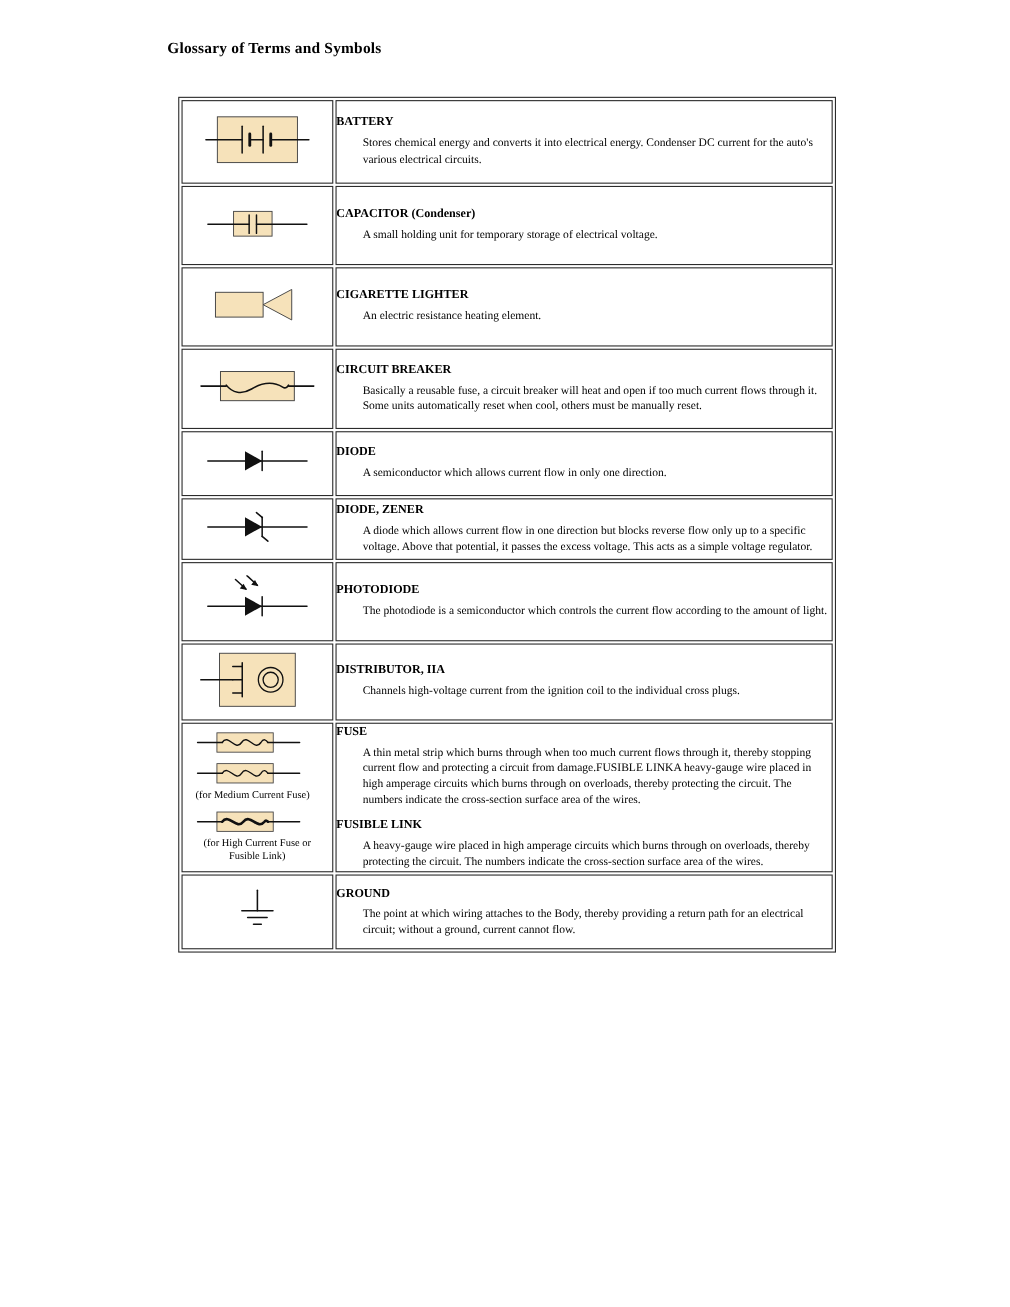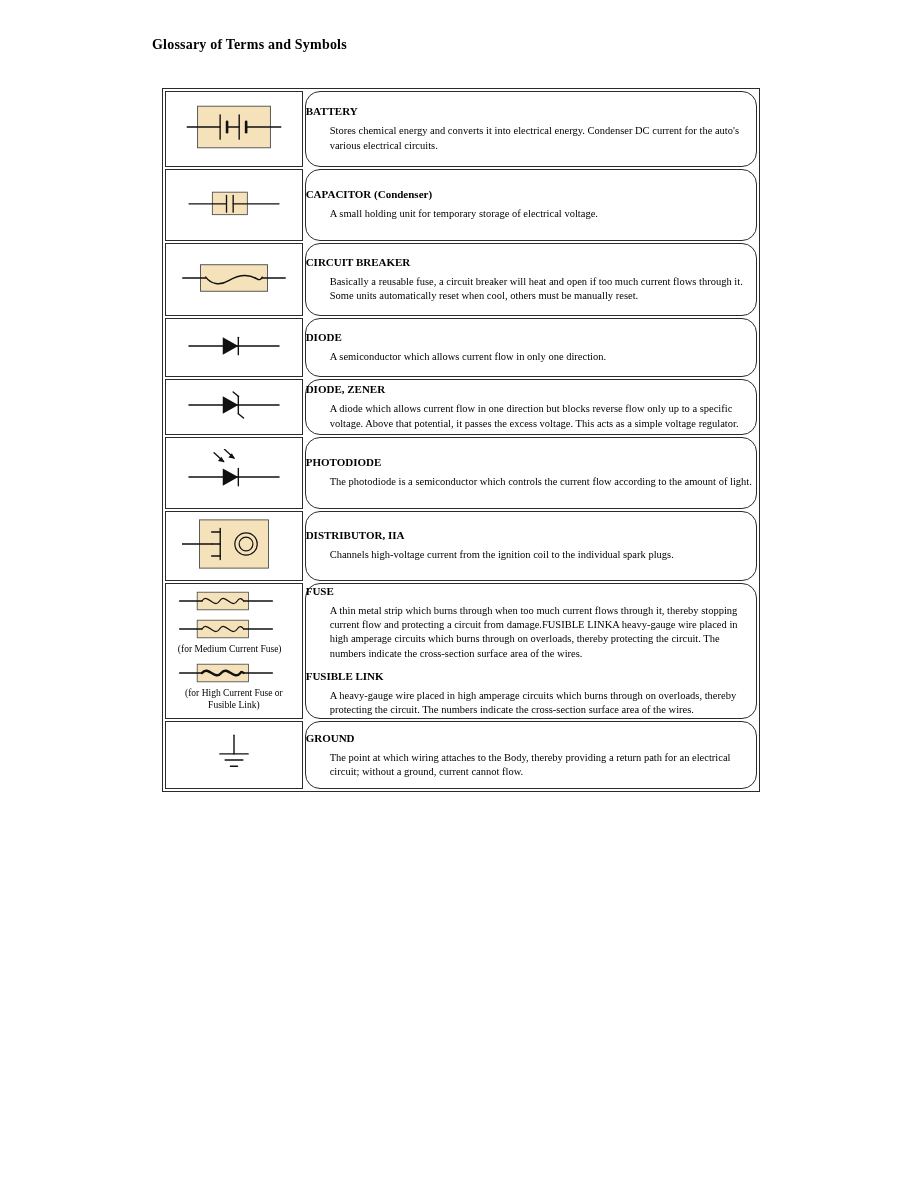--- a/index.html
+++ b/index.html
@@ -37,21 +37,20 @@
     padding: 0;
     vertical-align: middle;
   }
   td.sym {
     width: 136px;
     text-align: center;
   }
   td.desc {
     width: 454px;
     padding: 6px 10px 8px 4px;
-    border-radius: 15px;
   }
   .term {
     font-size: 11px;
     font-weight: bold;
     margin: 0;
   }
   .def {
     font-size: 10.5px;
     line-height: 1.35;
     margin: 7px 0 0 24px;
@@ -134,20 +133,32 @@
         <path class="wire" d="M51,11 V31"></path>
         <path class="wire" d="M59,11 V31"></path>
       </svg>
     </td>
     <td class="desc">
       <div class="term">CAPACITOR (Condenser)</div>
       <div class="def">A small holding unit for temporary storage of electrical voltage.</div>
     </td>
   </tr>
 
+  <tr style="height:72px;">
+    <td class="sym">
+      <svg width="104" height="44" viewBox="0 0 120 50">
+        <rect class="tan" x="16" y="12" width="50" height="26"></rect>
+        <polygon class="tan" points="66,25 96,9 96,41"></polygon>
+      </svg>
+    </td>
+    <td class="desc">
+      <div class="term">CIGARETTE LIGHTER</div>
+      <div class="def">An electric resistance heating element.</div>
+    </td>
+  </tr>
 
   <tr style="height:73px;">
     <td class="sym">
       <svg width="106" height="46" viewBox="0 0 120 50">
         <rect class="tan" x="22" y="10" width="76" height="30"></rect>
         <path class="wire" d="M2,25 H28"></path>
         <path class="wire" d="M92,25 H118"></path>
         <path class="wire" d="M28,24 C34,32 44,34 54,28 C64,22 76,20 86,26 C89,28 91,26 92,24"></path>
       </svg>
     </td>
@@ -213,21 +224,21 @@
         <path class="wire" d="M34,22 H44"></path>
         <path class="wire" d="M34,36 H44"></path>
         <path class="wire" d="M34,50 H44"></path>
         <path class="wire" d="M44,18 V54"></path>
         <circle class="ring" cx="74" cy="36" r="13"></circle>
         <circle class="ring" cx="74" cy="36" r="8"></circle>
       </svg>
     </td>
     <td class="desc">
       <div class="term">DISTRIBUTOR, IIA</div>
-      <div class="def">Channels high-voltage current from the ignition coil to the individual spark plugs.</div>
+      <div class="def">Channels high-voltage current from the ignition coil to the individual cross plugs.</div>
     </td>
   </tr>
 
   <tr style="height:126px;">
     <td class="sym">
       <div class="fuse-stack">
         <svg width="96" height="26" viewBox="0 0 120 32">
           <rect class="tan" x="24" y="5" width="64" height="22"></rect>
           <path class="wire" d="M2,16 H30"></path>
           <path class="wire" d="M82,16 H118"></path>

